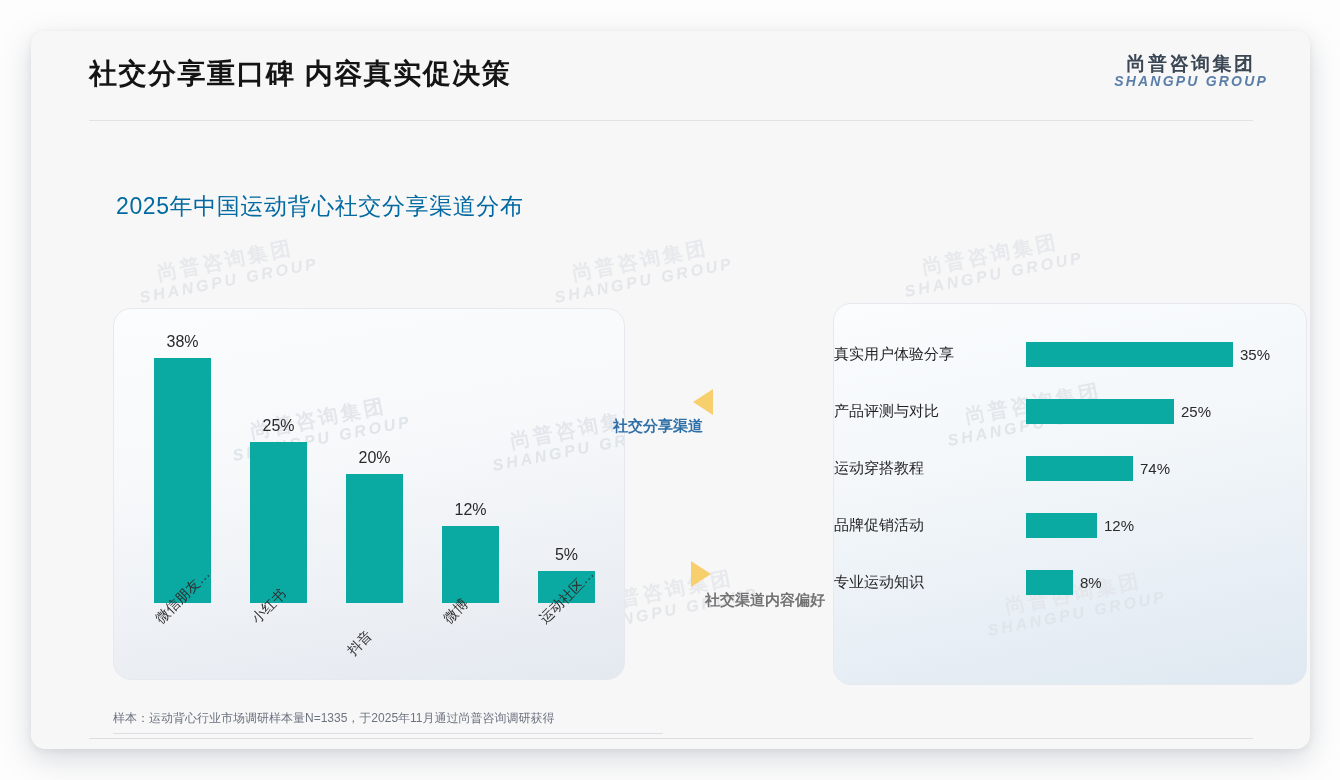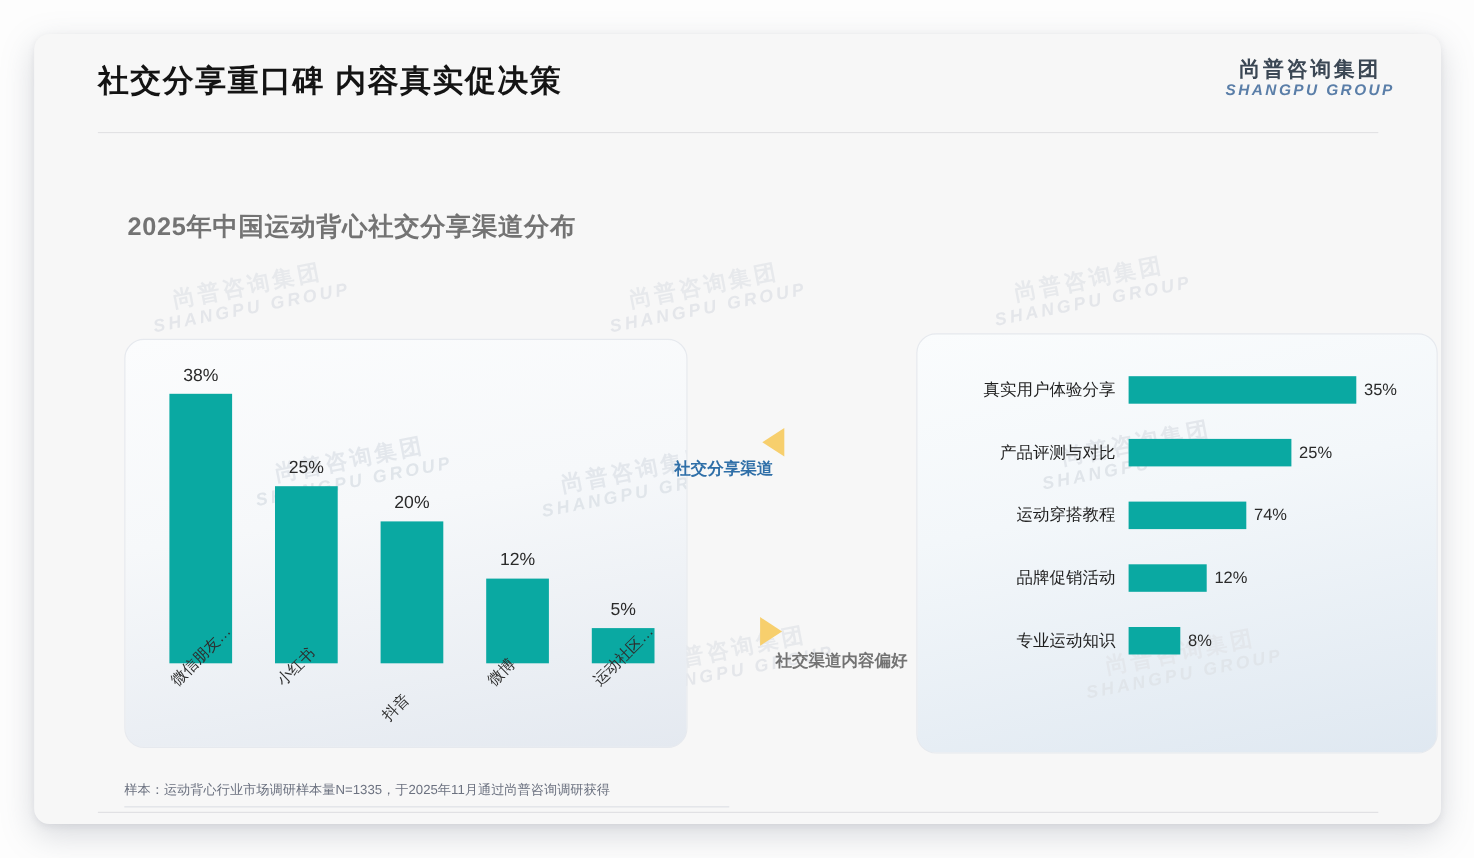--- a/index.html
+++ b/index.html
@@ -41,22 +41,22 @@
     font-size: 14px; font-weight: bold; font-style: italic;
     color: #5a7ea8; letter-spacing: 2.2px;
   }
   .header-rule {
     position: absolute; left: 58px; top: 89px;
     width: 1164px; height: 1px; background: #e2e2e4;
   }
 
   
   .sec-title {
-    position: absolute; font-size: 23px; font-weight: bold;
-    color: #737373; letter-spacing: .6px; white-space: nowrap;
+    position: absolute; font-size: 23px; font-weight: normal;
+    color: #0369a1; letter-spacing: .6px; white-space: nowrap;
   }
   #sec-title-left  { left: 85px;  top: 160px; }
   #sec-title-right { left: 698px; top: 160px; }
 
   
   .wm {
     position: absolute; transform: rotate(-11deg);
     color: #e9ebee; pointer-events: none; user-select: none;
     text-align: center; line-height: 1.16; white-space: nowrap;
   }
@@ -97,21 +97,21 @@
     transform-origin: left top;
     transform: translateX(-2px) rotate(-45deg);
     font-size: 14px; color: #2e2e2e; white-space: nowrap;
     margin-top: 6px;
   }
 
   
   .barchart { position: absolute; left: 0; top: 22px; width: 100%; }
   .bar-row { position: relative; height: 57px; display: flex; align-items: center; }
   .bar-label {
-    width: 192px; text-align: right; padding-right: 12px;
+    width: 192px; text-align: left; padding-right: 12px;
     font-size: 15px; color: #1f1f1f; white-space: nowrap; flex: none;
   }
   .bar-track { flex: 1; display: flex; align-items: center; }
   .bar-fill { height: 25px; background: #0aa9a2; flex: none; }
   .bar-val { font-size: 15px; color: #2a2a2a; margin-left: 7px; white-space: nowrap; }
 
   
   .anno { position: absolute; white-space: nowrap; }
   .anno .tri { position: absolute; width: 0; height: 0; }
   .anno .atxt { position: absolute; font-size: 15px; font-weight: bold; white-space: nowrap; }

